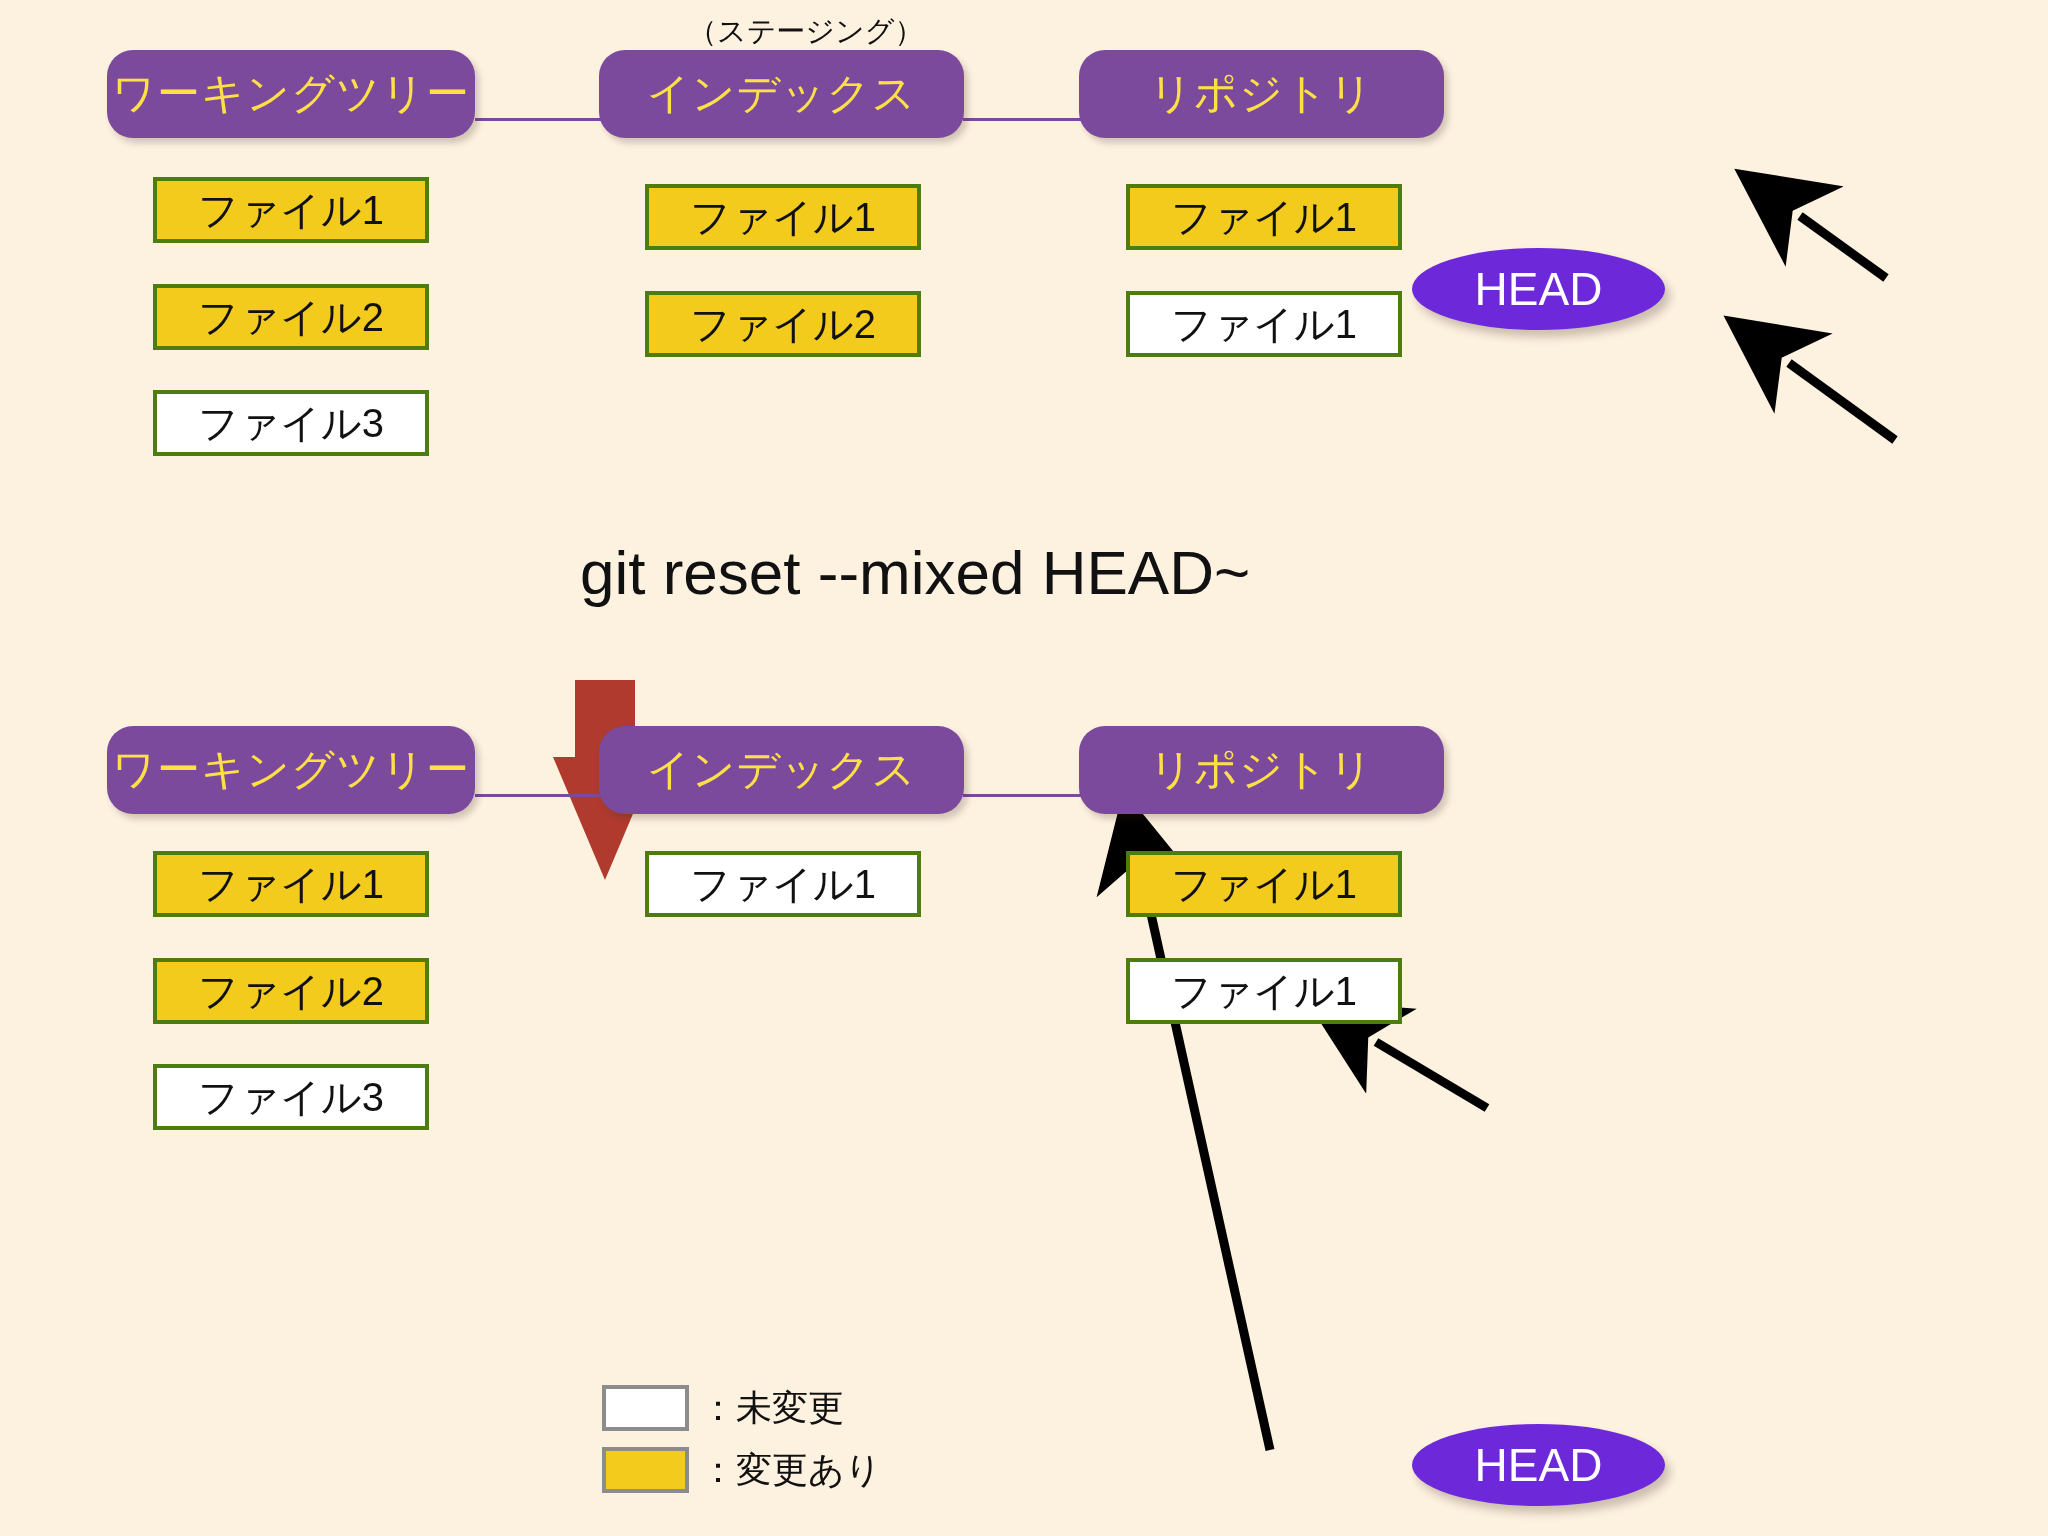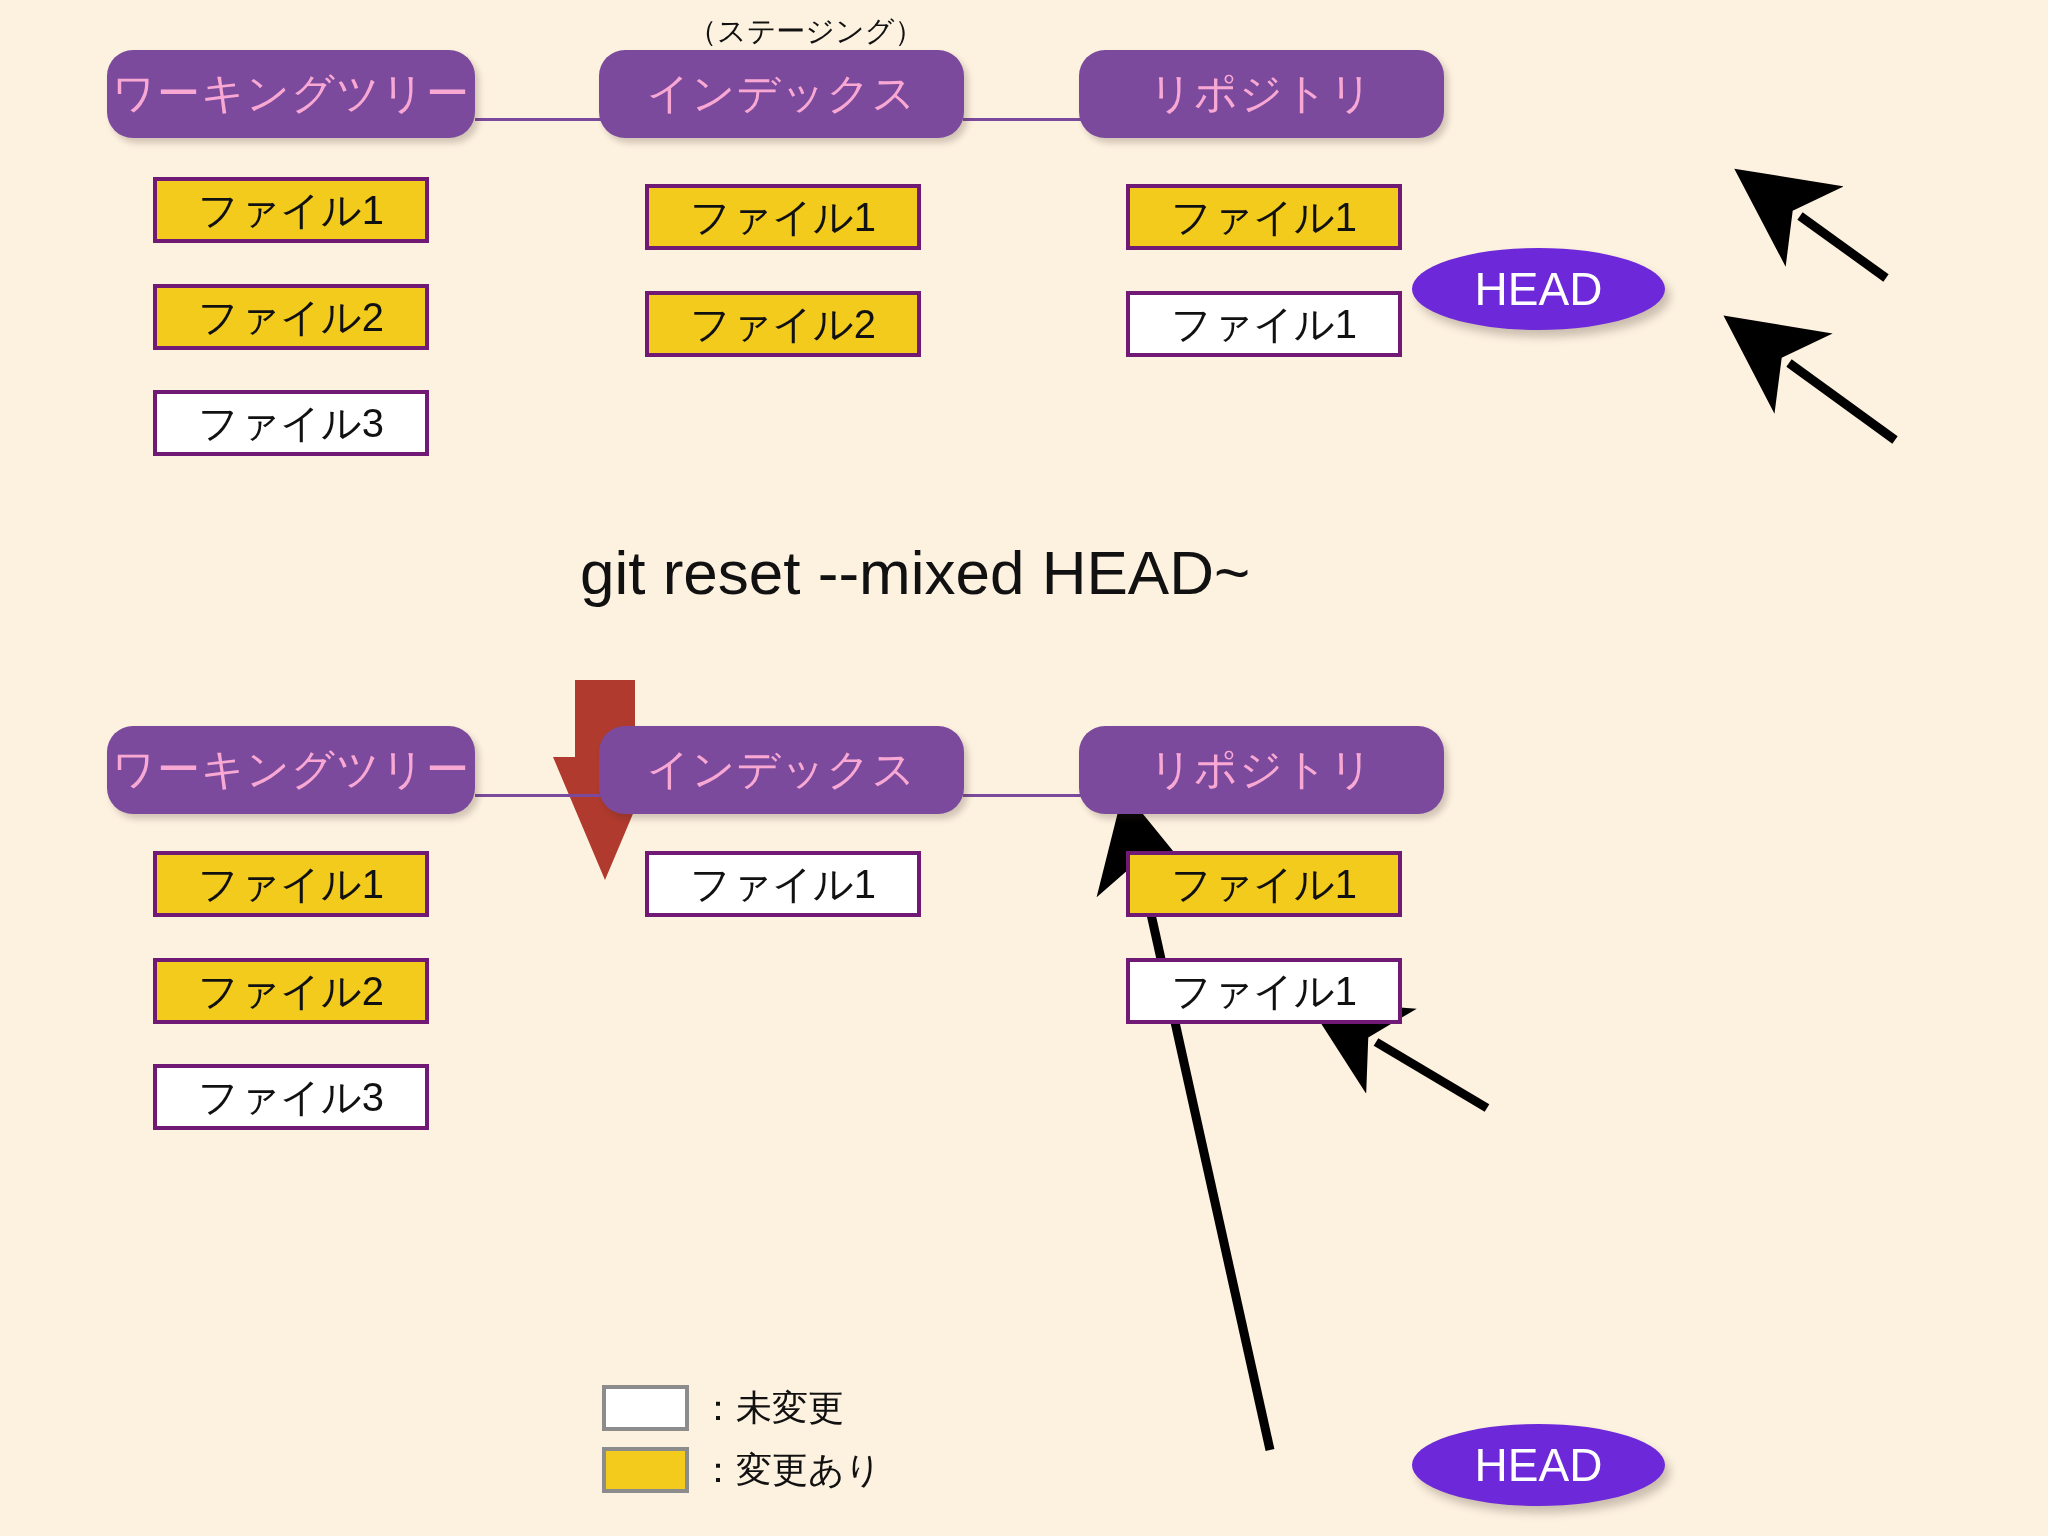--- a/index.html
+++ b/index.html
@@ -20,37 +20,37 @@
 
   
   .area-box {
     position: absolute;
     background: #7b4a9c;
     border-radius: 26px;
     box-shadow: 4px 5px 6px rgba(60,40,30,0.22);
     display: flex;
     align-items: center;
     justify-content: center;
-    color: #f9a8d4;
+    color: #fde047;
     font-size: 43px;
     letter-spacing: 1px;
     white-space: nowrap;
   }
 
   
   .connector {
     position: absolute;
     height: 3px;
     background: #7b4a9c;
   }
 
   
   .file-box {
     position: absolute;
-    border: 4px solid #701a75;
+    border: 4px solid #4d7c0f;
     box-sizing: border-box;
     display: flex;
     align-items: center;
     justify-content: center;
     font-size: 40px;
     color: #111111;
     white-space: nowrap;
   }
   .file-box.changed { background: #f2cb1d; }
   .file-box.unchanged { background: #ffffff; }

